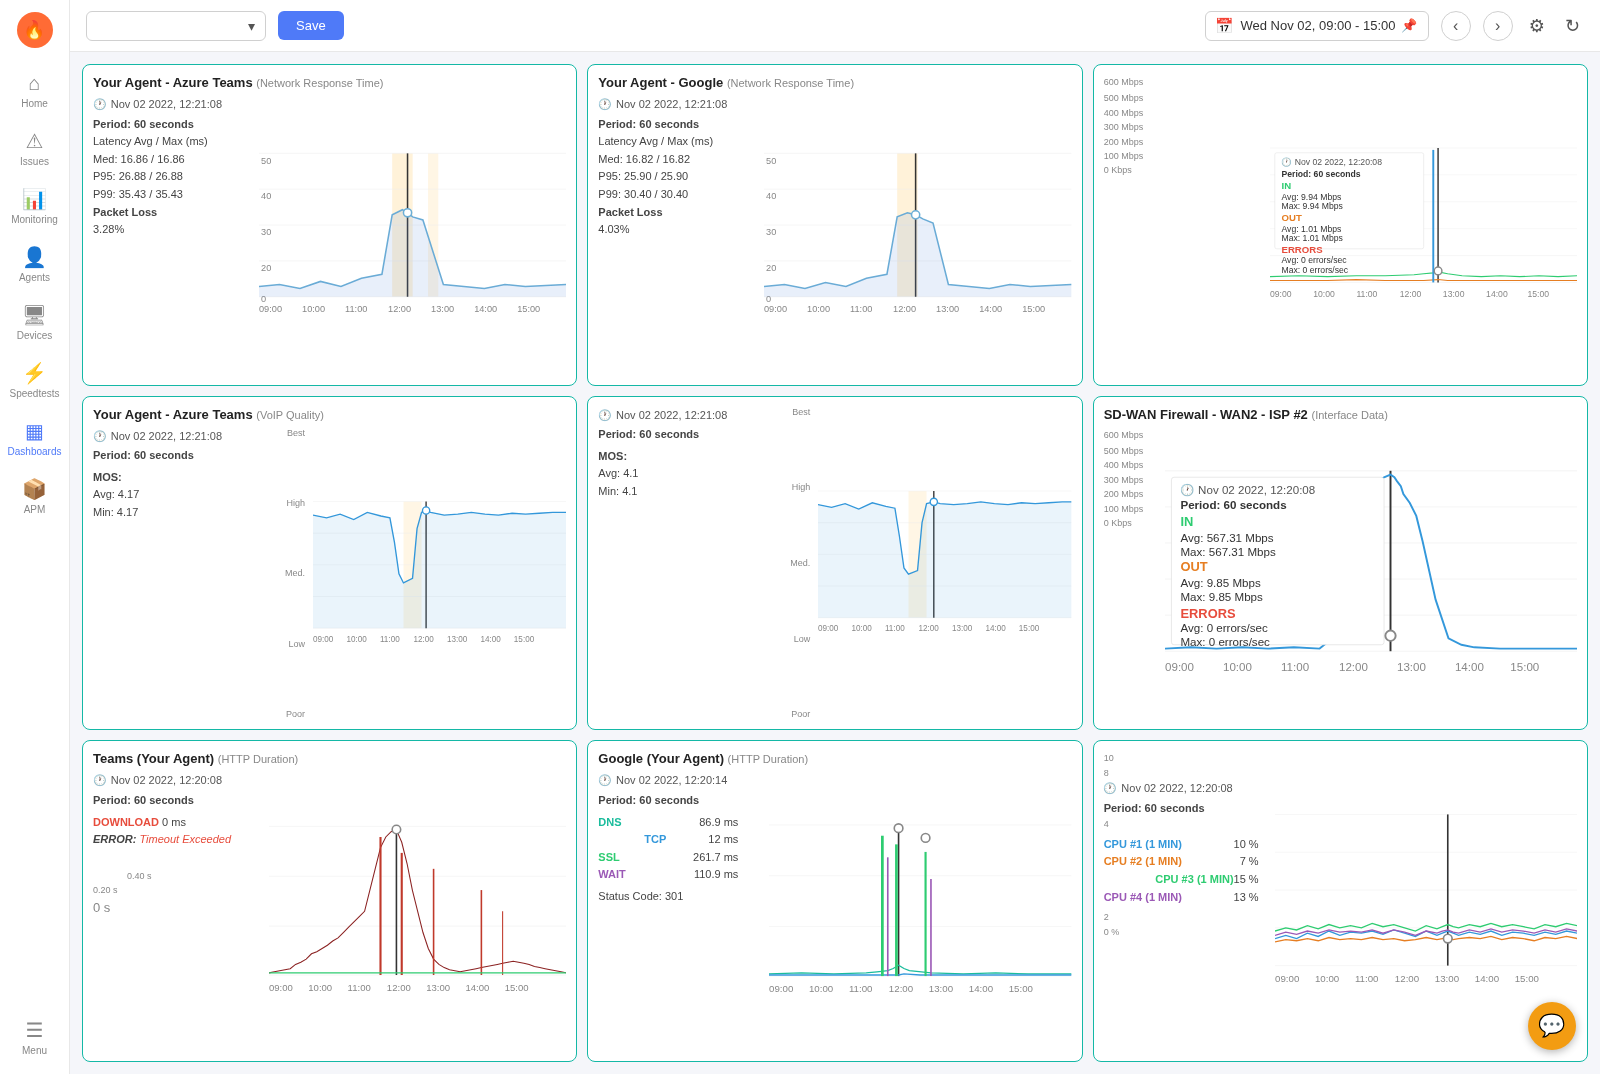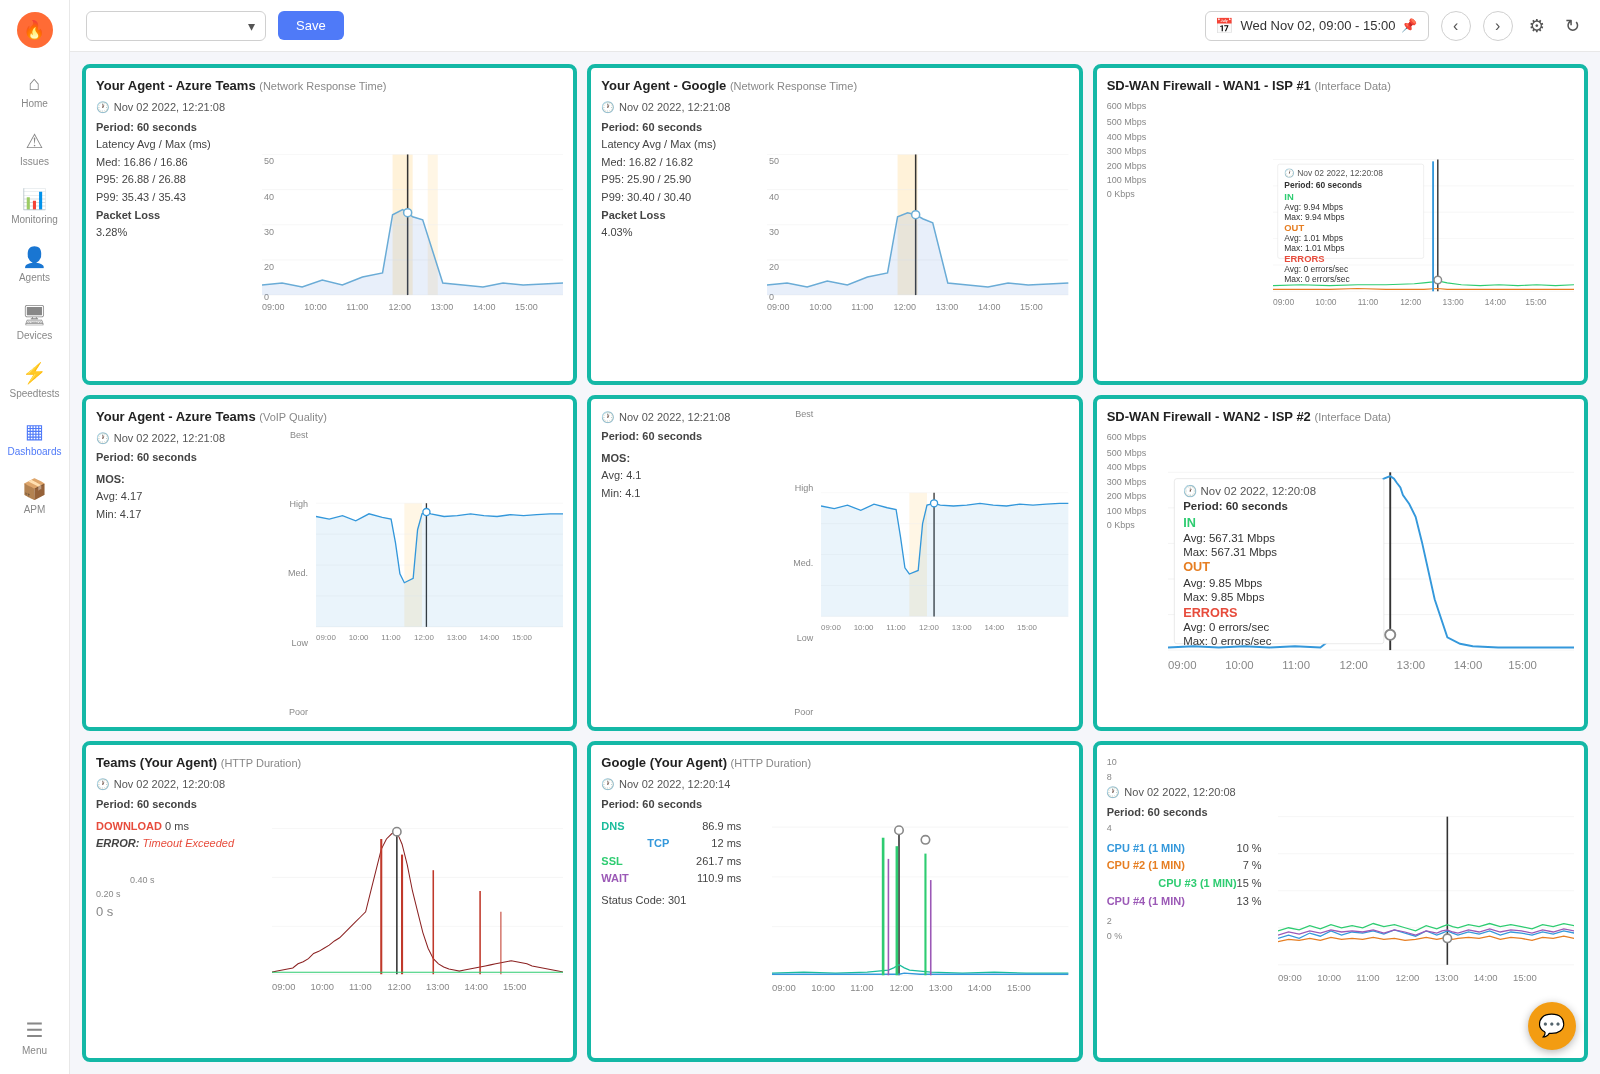--- a/index.html
+++ b/index.html
@@ -89,21 +89,21 @@
       display: grid;
       grid-template-columns: 1fr 1fr 1fr;
       grid-template-rows: auto auto auto;
       gap: 10px;
     }
 
     
     .chart-card {
       background: #fff;
       border-radius: 8px;
-      border: 4px solid #14b8a6;
+      border: 1px solid #14b8a6;
       padding: 10px;
       display: flex;
       flex-direction: column;
       min-height: 240px;
     }
     .card-title {
       font-size: 13px; font-weight: 600; color: #222; margin-bottom: 6px;
     }
     .card-title .card-subtitle {
       font-size: 11px; font-weight: 400; color: #888;
@@ -319,24 +319,20 @@
             <text x="126" y="155" class="x-axis-label">12:00</text>
             <text x="168" y="155" class="x-axis-label">13:00</text>
             <text x="210" y="155" class="x-axis-label">14:00</text>
             <text x="252" y="155" class="x-axis-label">15:00</text>
           </svg>
         </div>
       </div>
     </div>
 
     <div class="chart-card">
-      <div class="card-title">
-        <span>SD-WAN Firewall - WAN1 - ISP #1</span>
-        <span class="card-subtitle">(Interface Data)</span>
-      </div>
       <div class="card-body">
         <div class="card-stats">
           <div style="font-size:9px;color:#888;margin-bottom:2px">600 Mbps</div>
           <div style="font-size:9px;color:#888">500 Mbps</div>
           <div style="font-size:9px;color:#888">400 Mbps</div>
           <div style="font-size:9px;color:#888">300 Mbps</div>
           <div style="font-size:9px;color:#888">200 Mbps</div>
           <div style="font-size:9px;color:#888">100 Mbps</div>
           <div style="font-size:9px;color:#888;margin-bottom:6px">0 Kbps</div>
         </div>

